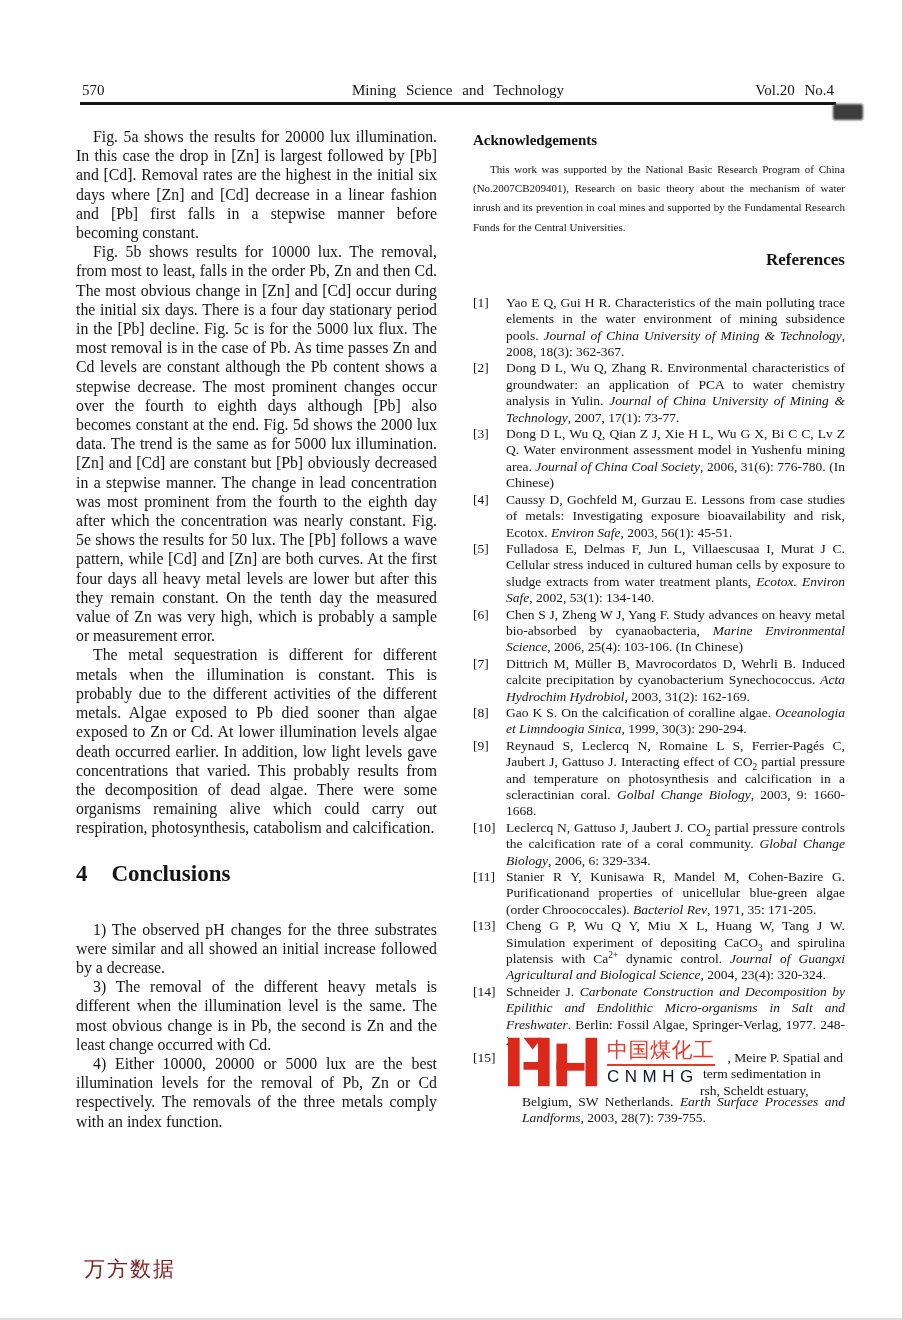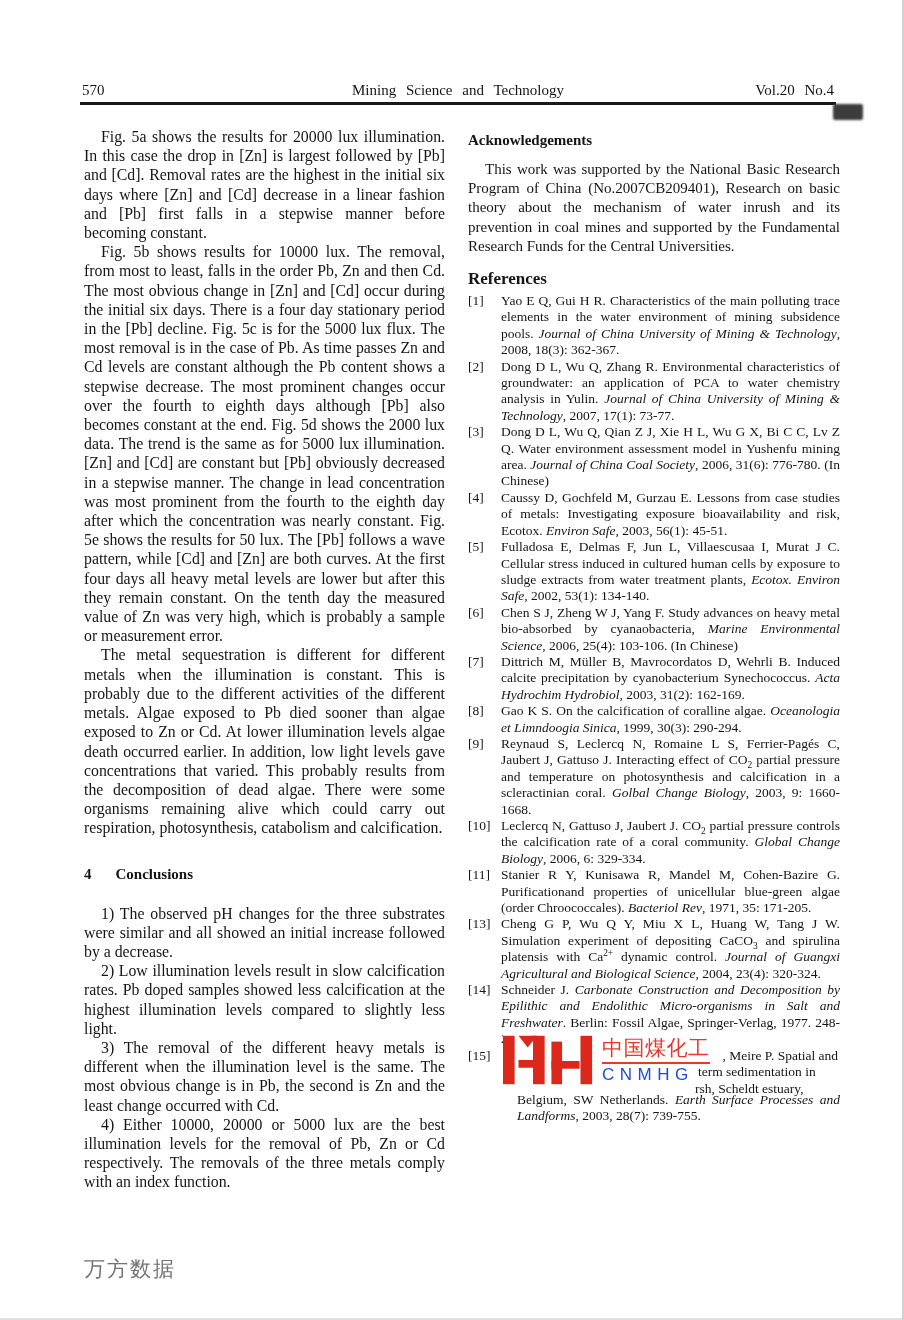--- a/index.html
+++ b/index.html
@@ -10,29 +10,29 @@
     box-shadow:inset -2px 0 0 #d2d2d2, inset 0 -2px 0 #e0e0e0;
   }
   
   .hdr{position:absolute;top:82px;left:82px;right:70px;height:18px;font-size:15px;}
   .hdr .pageno{position:absolute;left:0;top:0;}
   .hdr .journal{position:absolute;left:0;right:0;top:0;text-align:center;word-spacing:6px;}
   .hdr .vol{position:absolute;right:0;top:0;word-spacing:6px;}
   .hdr-rule{position:absolute;top:102px;left:80px;right:68px;height:3px;background:#171717;}
   .smudge{position:absolute;top:104px;left:833px;width:30px;height:16px;background:#3c3c3c;border-radius:2px;filter:blur(1px);}
   
-  .cols{position:absolute;top:127px;left:84px;right:68px;display:flex;gap:23px;}
+  .cols{position:absolute;top:127px;left:76px;right:68px;display:flex;gap:36px;}
   .col-left{width:361px;flex:0 0 361px;}
   .col-right{width:372px;flex:0 0 372px;}
   .bodyp{margin:0;text-align:justify;text-indent:17px;font-size:15.8px;line-height:19.2px;}
-  h2.sec{font-size:15px;line-height:22px;margin:25px 0 19px 0;font-weight:bold;}
+  h2.sec{font-size:23px;line-height:22px;margin:25px 0 35px 0;font-weight:bold;}
   h2.sec .secnum{margin-right:24px;}
   h2.ackh{font-size:15px;line-height:22px;margin:2px 0 9px 0;font-weight:bold;}
-  .ackp{margin:0;text-align:justify;text-indent:17px;font-size:15px;line-height:19.2px;}
-  h3.refh{text-align:left;font-size:17px;margin:13px 0 4px 0;font-weight:bold;}
+  .ackp{margin:0;text-align:justify;text-indent:17px;font-size:11px;line-height:19.2px;}
+  h3.refh{text-align:right;font-size:17px;margin:13px 0 25px 0;font-weight:bold;}
   
   .ref{display:flex;font-size:13.5px;line-height:16.4px;}
   .reflabel{flex:0 0 33px;}
   .reftext{flex:1;text-align:justify;}
   .reftext sub,.reftext sup{font-size:70%;line-height:0;}
   
   .ref15 .reftext{position:relative;min-height:78px;}
   .r15body{padding-top:44px;text-align:justify;margin-left:16px;}
   .frag{position:absolute;white-space:nowrap;z-index:3;}
   .f1{top:0;right:2px;}
@@ -41,21 +41,21 @@
   .wm{position:absolute;left:2px;top:-18px;width:208px;height:60px;background:#ffffff;z-index:2;display:flex;align-items:center;}
   .wm svg{width:92px;height:56px;flex:0 0 92px;margin-top:1px;}
   .wm-right{margin-left:7px;padding-top:1px;}
   .wm-cn{font-size:21px;line-height:1.15;white-space:nowrap;letter-spacing:0.5px;
          border-bottom:2px solid;padding-bottom:2px;
          font-family:"DejaVu Sans",sans-serif;}
   .wm-latin{font-size:17px;margin-top:2px;letter-spacing:5.5px;line-height:1.1;
             font-family:"Liberation Sans","DejaVu Sans",sans-serif;}
   
   .wanfang{position:absolute;left:84px;top:1255px;font-size:21px;letter-spacing:2px;
-           color:#737373;font-family:"DejaVu Sans",sans-serif;}
+           color:#7f1d1d;font-family:"DejaVu Sans",sans-serif;}
 </style>
 </head>
 <body>
 
 <div class="page">
 
   <div class="hdr">
     <span class="pageno">570</span>
     <span class="journal">Mining Science and Technology</span>
     <span class="vol">Vol.20 No.4</span>
@@ -69,21 +69,20 @@
       <div id="left-paras">
           <p class="bodyp">Fig. 5a shows the results for 20000 lux illumination. In this case the drop in [Zn] is largest followed by [Pb] and [Cd]. Removal rates are the highest in the initial six days where [Zn] and [Cd] decrease in a linear fashion and [Pb] first falls in a stepwise manner before becoming constant.</p>
           <p class="bodyp">Fig. 5b shows results for 10000 lux. The removal, from most to least, falls in the order Pb, Zn and then Cd. The most obvious change in [Zn] and [Cd] occur during the initial six days. There is a four day stationary period in the [Pb] decline. Fig. 5c is for the 5000 lux flux. The most removal is in the case of Pb. As time passes Zn and Cd levels are constant although the Pb content shows a stepwise decrease. The most prominent changes occur over the fourth to eighth days although [Pb] also becomes constant at the end. Fig. 5d shows the 2000 lux data. The trend is the same as for 5000 lux illumination. [Zn] and [Cd] are constant but [Pb] obviously decreased in a stepwise manner. The change in lead concentration was most prominent from the fourth to the eighth day after which the concentration was nearly constant. Fig. 5e shows the results for 50 lux. The [Pb] follows a wave pattern, while [Cd] and [Zn] are both curves. At the first four days all heavy metal levels are lower but after this they remain constant. On the tenth day the measured value of Zn was very high, which is probably a sample or measurement error.</p>
           <p class="bodyp">The metal sequestration is different for different metals when the illumination is constant. This is probably due to the different activities of the different metals. Algae exposed to Pb died sooner than algae exposed to Zn or Cd. At lower illumination levels algae death occurred earlier. In addition, low light levels gave concentrations that varied. This probably results from the decomposition of dead algae. There were some organisms remaining alive which could carry out respiration, photosynthesis, catabolism and calcification.</p>
         </div>
       <h2 class="sec">
         <span class="secnum">4</span><span>Conclusions</span>
       </h2>
       <div id="conclusion-paras">
           <p class="bodyp">1) The observed pH changes for the three substrates were similar and all showed an initial increase followed by a decrease.</p>
-          <p class="bodyp">2) Low illumination levels result in slow calcification rates. Pb doped samples showed less calcification at the highest illumination levels compared to slightly less light.</p>
           <p class="bodyp">3) The removal of the different heavy metals is different when the illumination level is the same. The most obvious change is in Pb, the second is Zn and the least change occurred with Cd.</p>
           <p class="bodyp">4) Either 10000, 20000 or 5000 lux are the best illumination levels for the removal of Pb, Zn or Cd respectively. The removals of the three metals comply with an index function.</p>
         </div>
     </section>
 
     <section class="col-right">
       <h2 class="ackh">Acknowledgements</h2>
       <p class="ackp">This work was supported by the National Basic Research Program of China (No.2007CB209401), Research on basic theory about the mechanism of water inrush and its prevention in coal mines and supported by the Fundamental Research Funds for the Central Universities.</p>
       <h3 class="refh">References</h3>
 
@@ -155,21 +154,21 @@
                 <polygon points="32,0 70,0 51,24"></polygon>
                 <rect x="32" y="50" width="38" height="16"></rect>
                 <rect x="62" y="0" width="24" height="100"></rect>
                 <rect x="100" y="12" width="22" height="88"></rect>
                 <rect x="100" y="52" width="58" height="16"></rect>
                 <rect x="160" y="0" width="24" height="100"></rect>
               </g>
             </svg>
             <div class="wm-right">
               <div class="wm-cn" id="wm-cn" style="color: rgb(230, 56, 43); border-bottom-color: rgb(230, 56, 43);">中国煤化工</div>
-              <div class="wm-latin" id="wm-latin" style="color: #1d4ed8;">CNMHG</div>
+              <div class="wm-latin" id="wm-latin" style="color: #0f172a;">CNMHG</div>
             </div>
           </div>
           <div class="r15body" id="ref15-tail"><span>Belgium, SW Netherlands. </span><i>Earth Surface Processes and Landforms</i><span>, 2003, 28(7): 739-755.</span></div>
         </div>
       </div>
     </section>
 
   </div>
 
   <div class="wanfang">万方数据</div>

